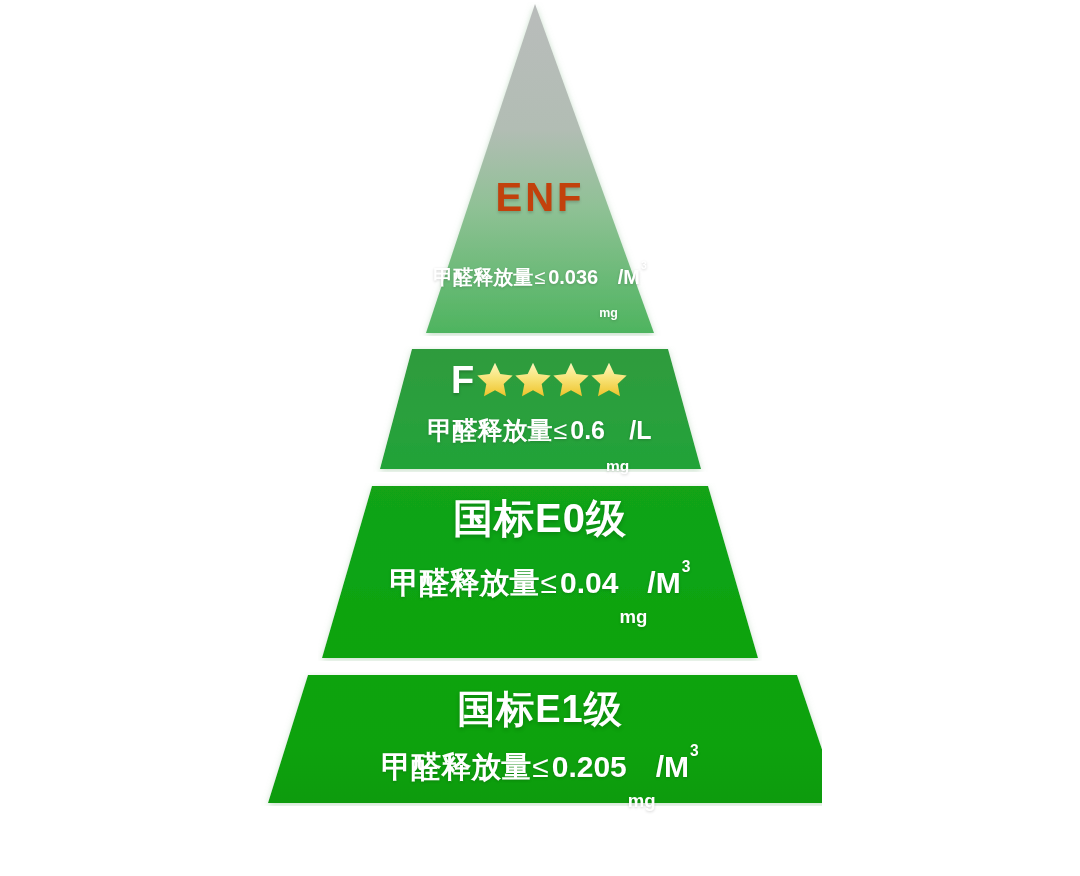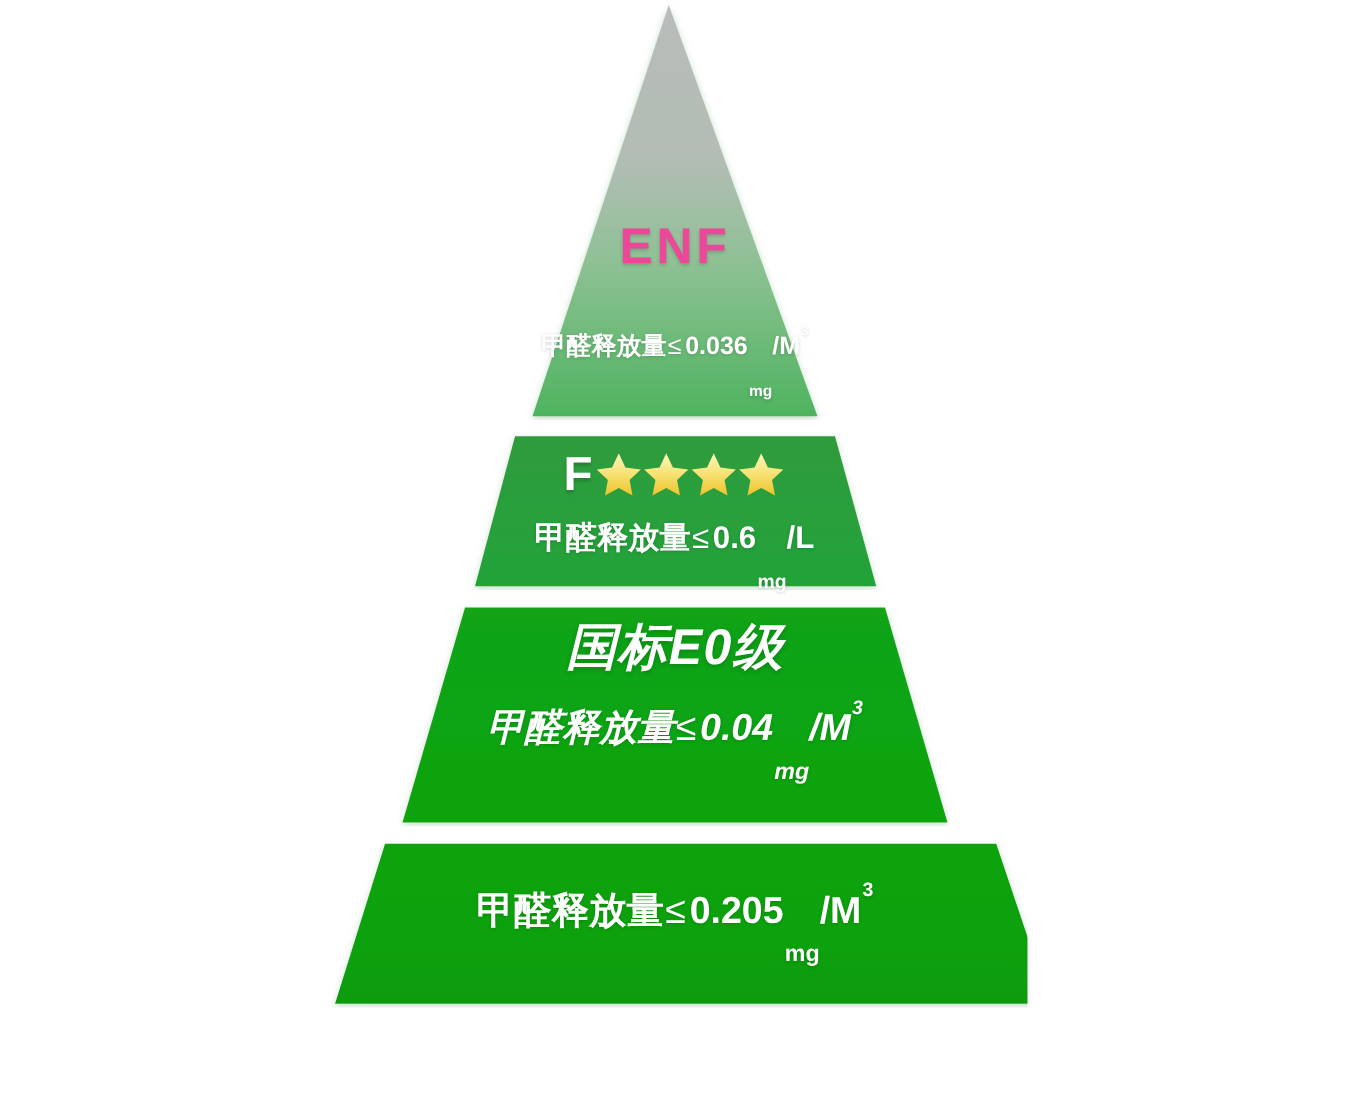--- a/index.html
+++ b/index.html
@@ -50,21 +50,21 @@
   #tier-1 {
     left: 390px;
     top: 2px;
     width: 300px;
     height: 334px;
   }
   #tier-1 .tier-content { padding-top: 175px; }
   #tier-1 .tier-title {
     font-size: 40px;
     font-weight: bold;
-    color: #ec4899;
+    color: #c2410c;
     letter-spacing: 3px;
     line-height: 1;
     text-shadow: 0 2px 3px rgba(0,0,0,0.18);
   }
   #tier-1 .tier-sub {
     margin-top: 50px;
     font-size: 20px;
   }
 
   
@@ -90,21 +90,21 @@
     font-size: 25px;
   }
 
   
   #tier-3 {
     left: 318px;
     top: 483px;
     width: 444px;
     height: 178px;
   }
-  #tier-3 .tier-content { padding-top: 15px; font-style: italic; }
+  #tier-3 .tier-content { padding-top: 15px; }
   #tier-3 .tier-title {
     font-size: 40px;
     font-weight: bold;
     color: #ffffff;
     letter-spacing: 1px;
     line-height: 1;
     text-shadow: 0 2px 4px rgba(0,0,0,0.2);
   }
   #tier-3 .tier-sub {
     margin-top: 30px;
@@ -290,20 +290,21 @@
           <stop offset="55%" stop-color="#0ba20d"></stop>
           <stop offset="100%" stop-color="#089b0a"></stop>
         </linearGradient>
         <filter id="soft-e1" x="-20%" y="-30%" width="140%" height="170%">
           <feDropShadow dx="0" dy="2" stdDeviation="3" flood-color="#8fbf93" flood-opacity="0.5"></feDropShadow>
         </filter>
       </defs>
       <polygon points="50,3 539,3 582,131 10,131" fill="url(#grad-e1)" filter="url(#soft-e1)"></polygon>
     </svg>
     <div class="tier-content">
+      <div class="tier-title">国标E1级</div>
       <div class="tier-sub">
         <span class="sub-label">甲醛释放量</span>
         <span class="sub-op">≤</span>
         <span class="sub-value">0.205</span>
         <span class="sub-unit">mg</span>
         <span class="sub-per">/M</span>
         <span class="sub-sup">3</span>
       </div>
     </div>
   </div>

